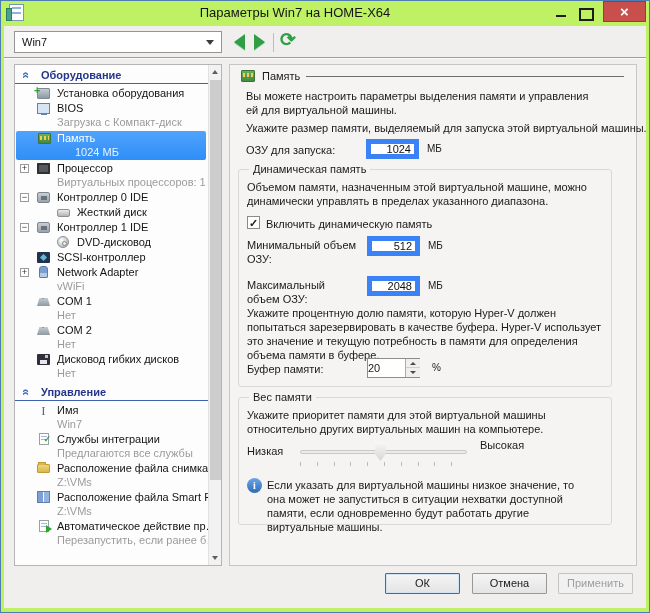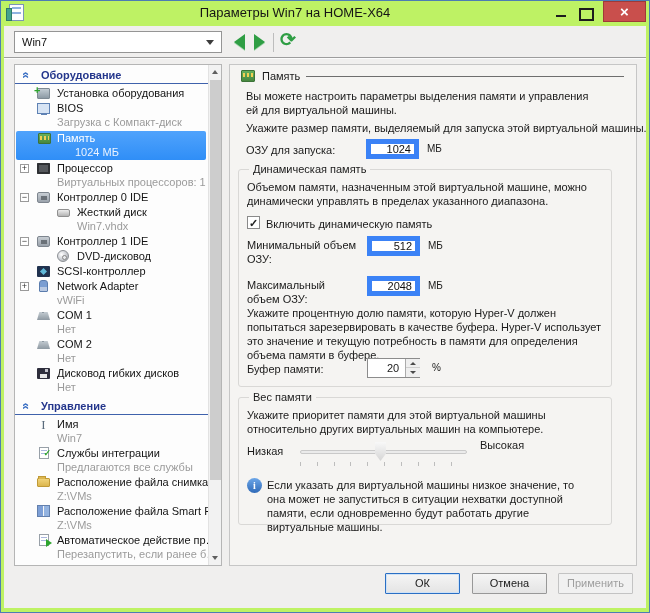--- a/index.html
+++ b/index.html
@@ -94,21 +94,21 @@
   .phead .hicon .ic{left:1px;top:0;width:14px;height:12px;}
   .phead .hline{flex:1;height:1px;background:#6e6e6e;margin-top:1px;}
   .ptext{position:absolute;line-height:14px;}
   .field{position:absolute;height:20px;background:#fff;border:5px solid #3b82f6;font-size:11px;text-align:right;
      padding:0 3px 0 0;font-family:"Liberation Sans",sans-serif;color:#111;}
   .unit{position:absolute;font-size:10px;}
   .gbox{position:absolute;left:8px;width:374px;border:1px solid #d9d8d6;border-radius:3px;}
   .gtitle{position:absolute;left:10px;top:-7px;background:#f5f4f2;padding:0 4px;font-size:11px;}
   .checkbox{position:absolute;width:13px;height:13px;background:#fff;border:1px solid #8a8a8a;font-size:11px;line-height:12px;text-align:center;color:#222;font-weight:bold;}
   .spinwrap{position:absolute;width:53px;height:20px;border:1px solid #8c8c8c;background:#fff;}
-  .spinwrap .val{position:absolute;left:12px;top:0;width:38px;height:18px;text-align:center;padding-right:12px;line-height:18px;font-size:11px;}
+  .spinwrap .val{position:absolute;left:0;top:0;width:38px;height:18px;text-align:left;padding-right:12px;line-height:18px;font-size:11px;}
   .spincol{position:absolute;right:0;top:0;width:14px;height:18px;border-left:1px solid #ababab;}
   .spinbtn{position:absolute;left:0;width:14px;height:9px;background:#efefef;}
   .spinbtn.up{top:0;border-bottom:1px solid #cfcfcf;} .spinbtn.dn{top:9px;}
   .spinbtn.up::after{content:"";position:absolute;left:4px;top:3px;border-left:3px solid transparent;border-right:3px solid transparent;border-bottom:3px solid #4a4a4a;}
   .spinbtn.dn::after{content:"";position:absolute;left:4px;top:3px;border-left:3px solid transparent;border-right:3px solid transparent;border-top:3px solid #4a4a4a;}
   .slider-track{position:absolute;height:4px;background:#ebebeb;border:1px solid #c9c9c9;border-radius:2px;}
   .slider-thumb{position:absolute;width:11px;height:19px;background:linear-gradient(#f8f8f8,#d5d5d5);
      clip-path:polygon(0 0,100% 0,100% 60%,50% 100%,0 60%);filter:drop-shadow(0 0 1px #8a8a8a);}
   .ticks{position:absolute;height:4px;background:repeating-linear-gradient(90deg,#bdbdbd 0 1px,transparent 1px 16.8px);}
   .info-icon{position:absolute;width:15px;height:15px;border-radius:50%;background:linear-gradient(#6ca6e8,#2f6ab8);
@@ -183,21 +183,20 @@
         <div class="trow">
           <span class="expand">−</span>
           <span class="ic ic-ide"></span>
           <span>Контроллер 0 IDE</span>
         </div>
 
         <div class="trow lvl1">
           <span class="ic ic-hdd"></span>
           <span>Жесткий диск</span>
         </div>
-        <div class="tsub lvl1">Win7.vhdx</div>
 
         <div class="trow">
           <span class="expand">−</span>
           <span class="ic ic-ide"></span>
           <span>Контроллер 1 IDE</span>
         </div>
 
         <div class="trow lvl1">
           <span class="ic ic-dvd"></span>
           <span>DVD-дисковод</span>

